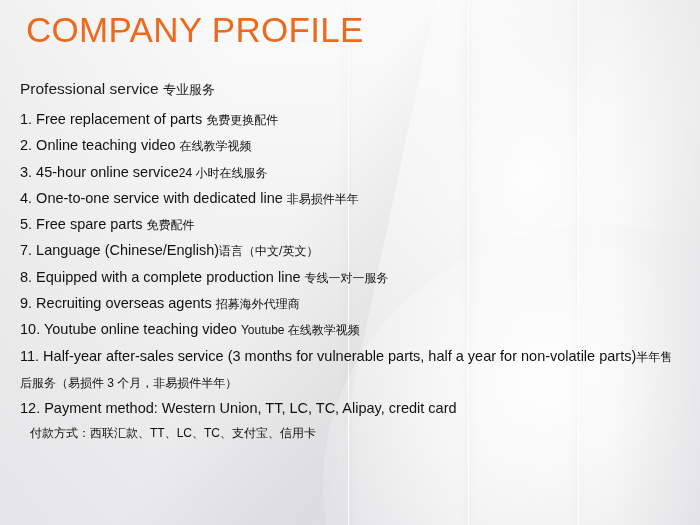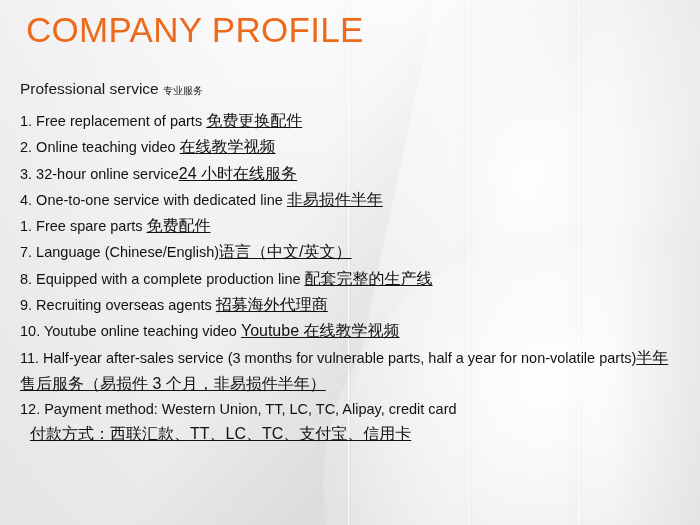--- a/index.html
+++ b/index.html
@@ -82,37 +82,37 @@
     top: 78px;
     width: 660px;
   }
   .subhead {
     font-size: 15.5px;
     line-height: 22px;
     color: #1b1b1b;
     margin-bottom: 6px;
   }
   .cn {
-    font-size: 10px;
+    font-size: 13px;
     color: #1b1b1b;
     margin-top: 7px;
   }
   ul.items {
     list-style: none;
     margin: 0;
     padding: 0;
   }
   ul.items li {
     font-size: 14.5px;
     line-height: 25.3px;
     color: #111111;
     white-space: normal;
   }
   ul.items li .en { }
-  ul.items li .zh { font-size: 16px; text-decoration: underline; }
+  ul.items li .zh { font-size: 12px; }
   .pay-line2 {
     display: block;
     font-size: 11.5px;
     line-height: 22px;
     padding-left: 10px;
   }
 </style>
 </head>
 <body>
 
@@ -127,24 +127,24 @@
   <div class="title">COMPANY PROFILE</div>
 
   <div class="content">
     <div class="subhead">
       <span class="en">Professional service </span><span class="cn">专业服务</span>
     </div>
 
     <ul class="items">
       <li><span class="en">1. Free replacement of parts </span><span class="zh">免费更换配件</span></li>
       <li><span class="en">2. Online teaching video </span><span class="zh">在线教学视频</span></li>
-      <li><span class="en">3. 32-hour online service</span><span class="zh">24 小时在线服务</span></li>
+      <li><span class="en">3. 45-hour online service</span><span class="zh">24 小时在线服务</span></li>
       <li><span class="en">4. One-to-one service with dedicated line </span><span class="zh">非易损件半年</span></li>
-      <li><span class="en">1. Free spare parts </span><span class="zh">免费配件</span></li>
+      <li><span class="en">5. Free spare parts </span><span class="zh">免费配件</span></li>
       <li><span class="en">7. Language (Chinese/English)</span><span class="zh">语言（中文/英文）</span></li>
-      <li><span class="en">8. Equipped with a complete production line </span><span class="zh">配套完整的生产线</span></li>
+      <li><span class="en">8. Equipped with a complete production line </span><span class="zh">专线一对一服务</span></li>
       <li><span class="en">9. Recruiting overseas agents </span><span class="zh">招募海外代理商</span></li>
       <li><span class="en">10. Youtube online teaching video </span><span class="zh">Youtube 在线教学视频</span></li>
       <li><span class="en">11. Half-year after-sales service (3 months for vulnerable parts, half a year for non-volatile parts)</span><span class="zh">半年售后服务（易损件 3 个月，非易损件半年）</span></li>
       <li><span class="en">12. Payment method: Western Union, TT, LC, TC, Alipay, credit card</span><span class="pay-line2 zh">付款方式：西联汇款、TT、LC、TC、支付宝、信用卡</span></li>
     </ul>
   </div>
 </div>
 
 </body></html>

